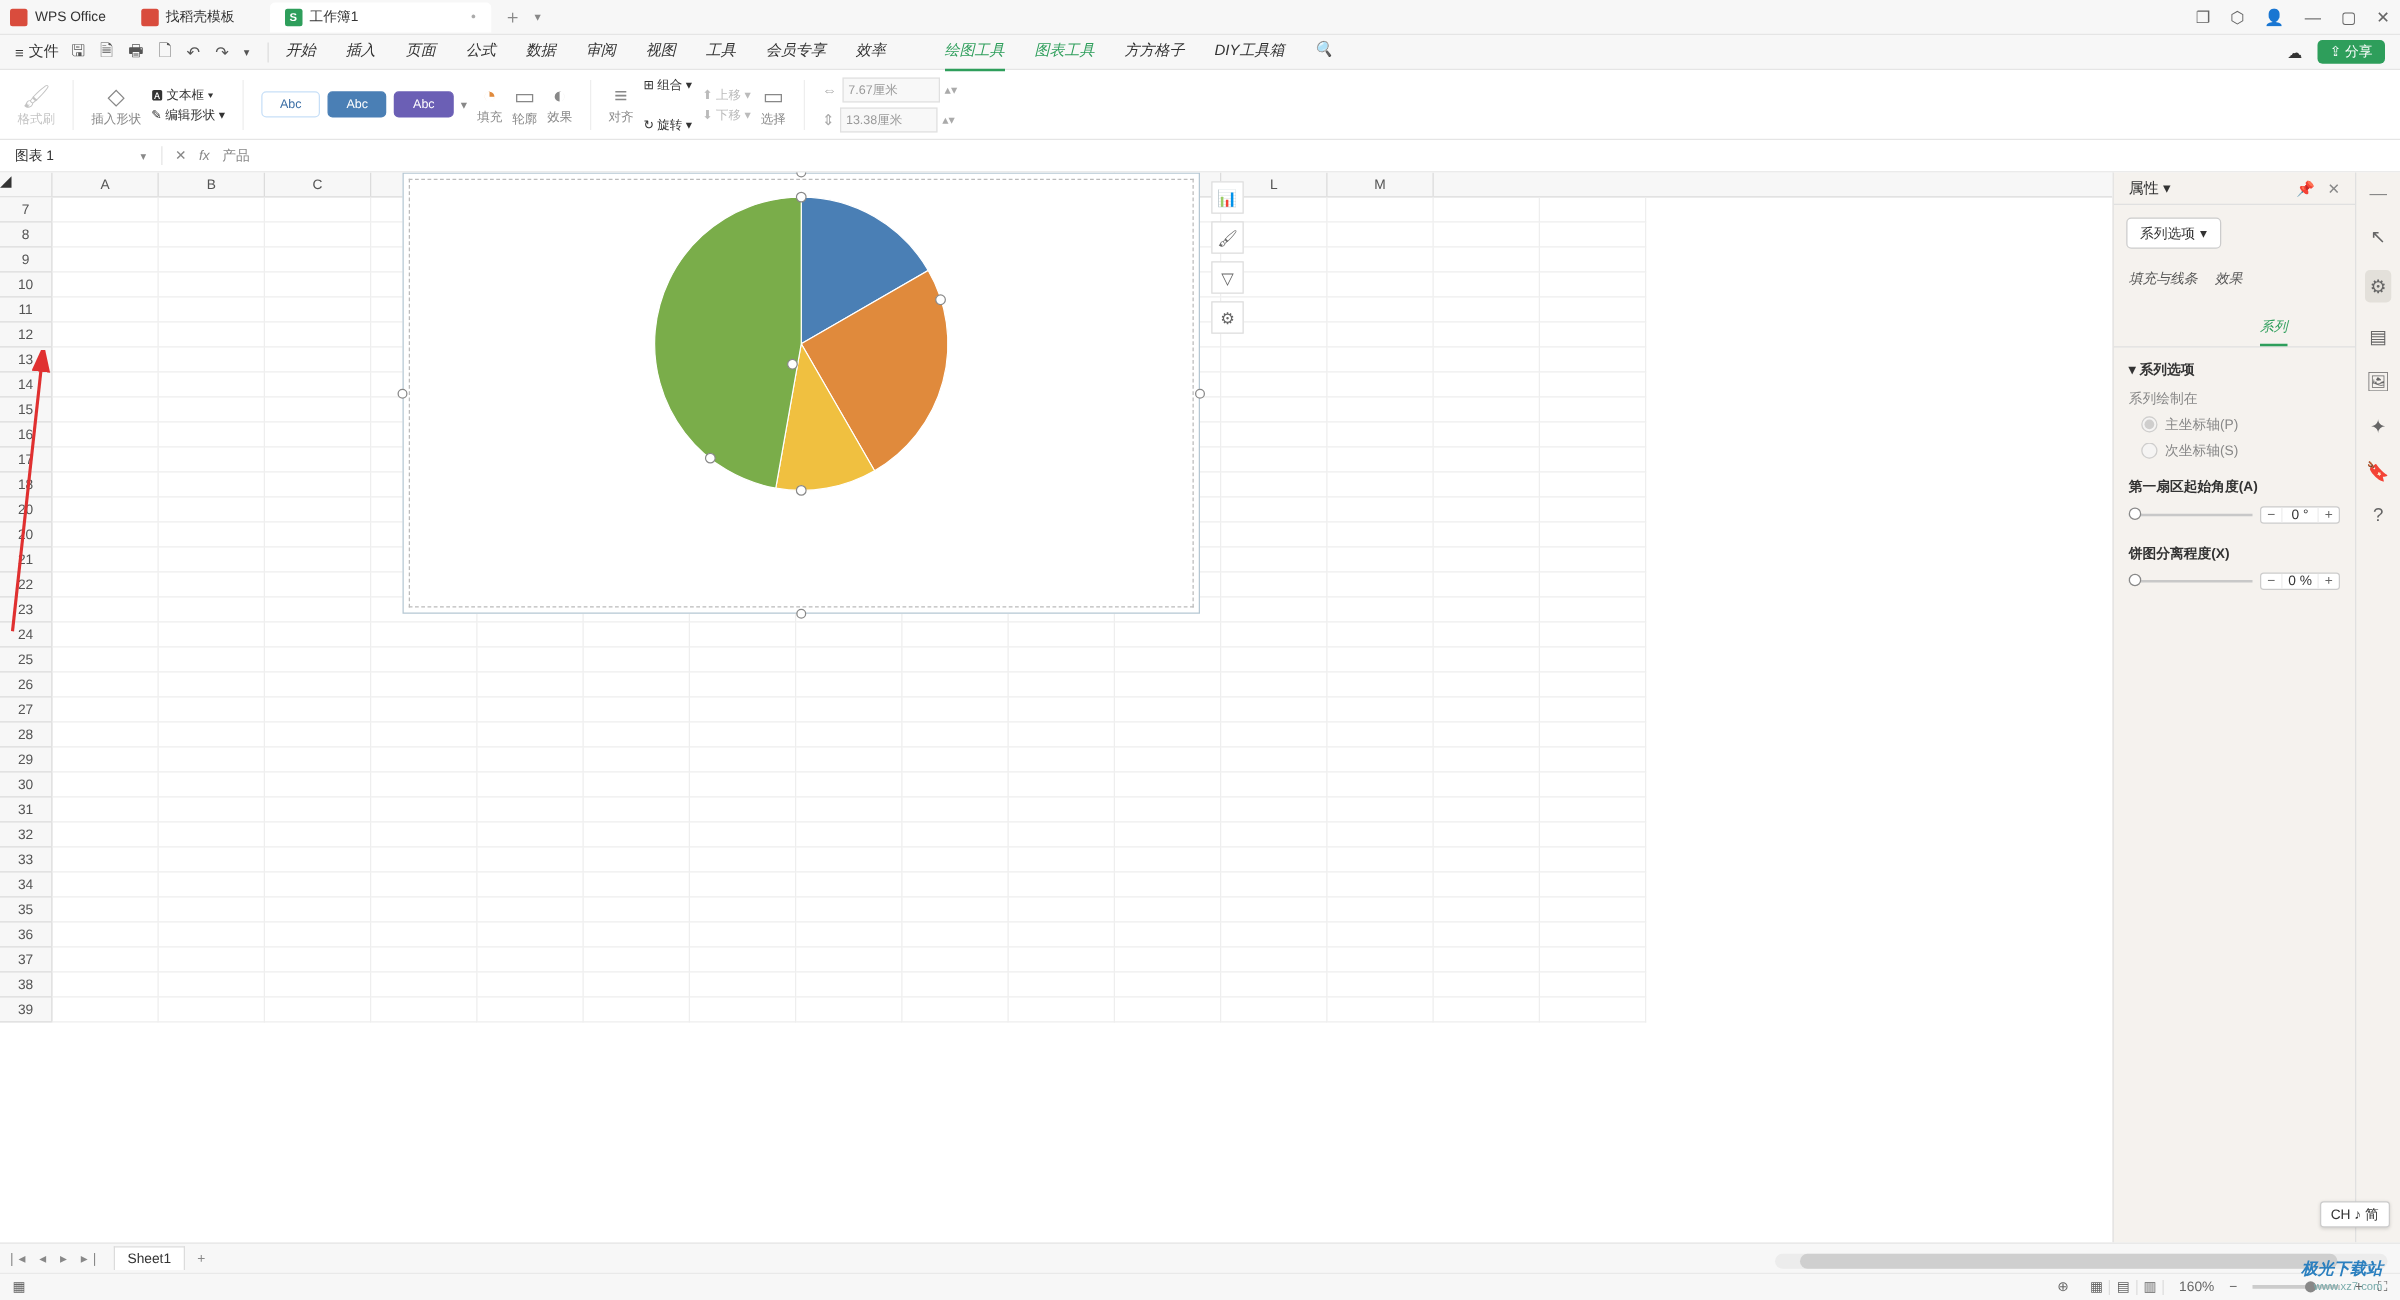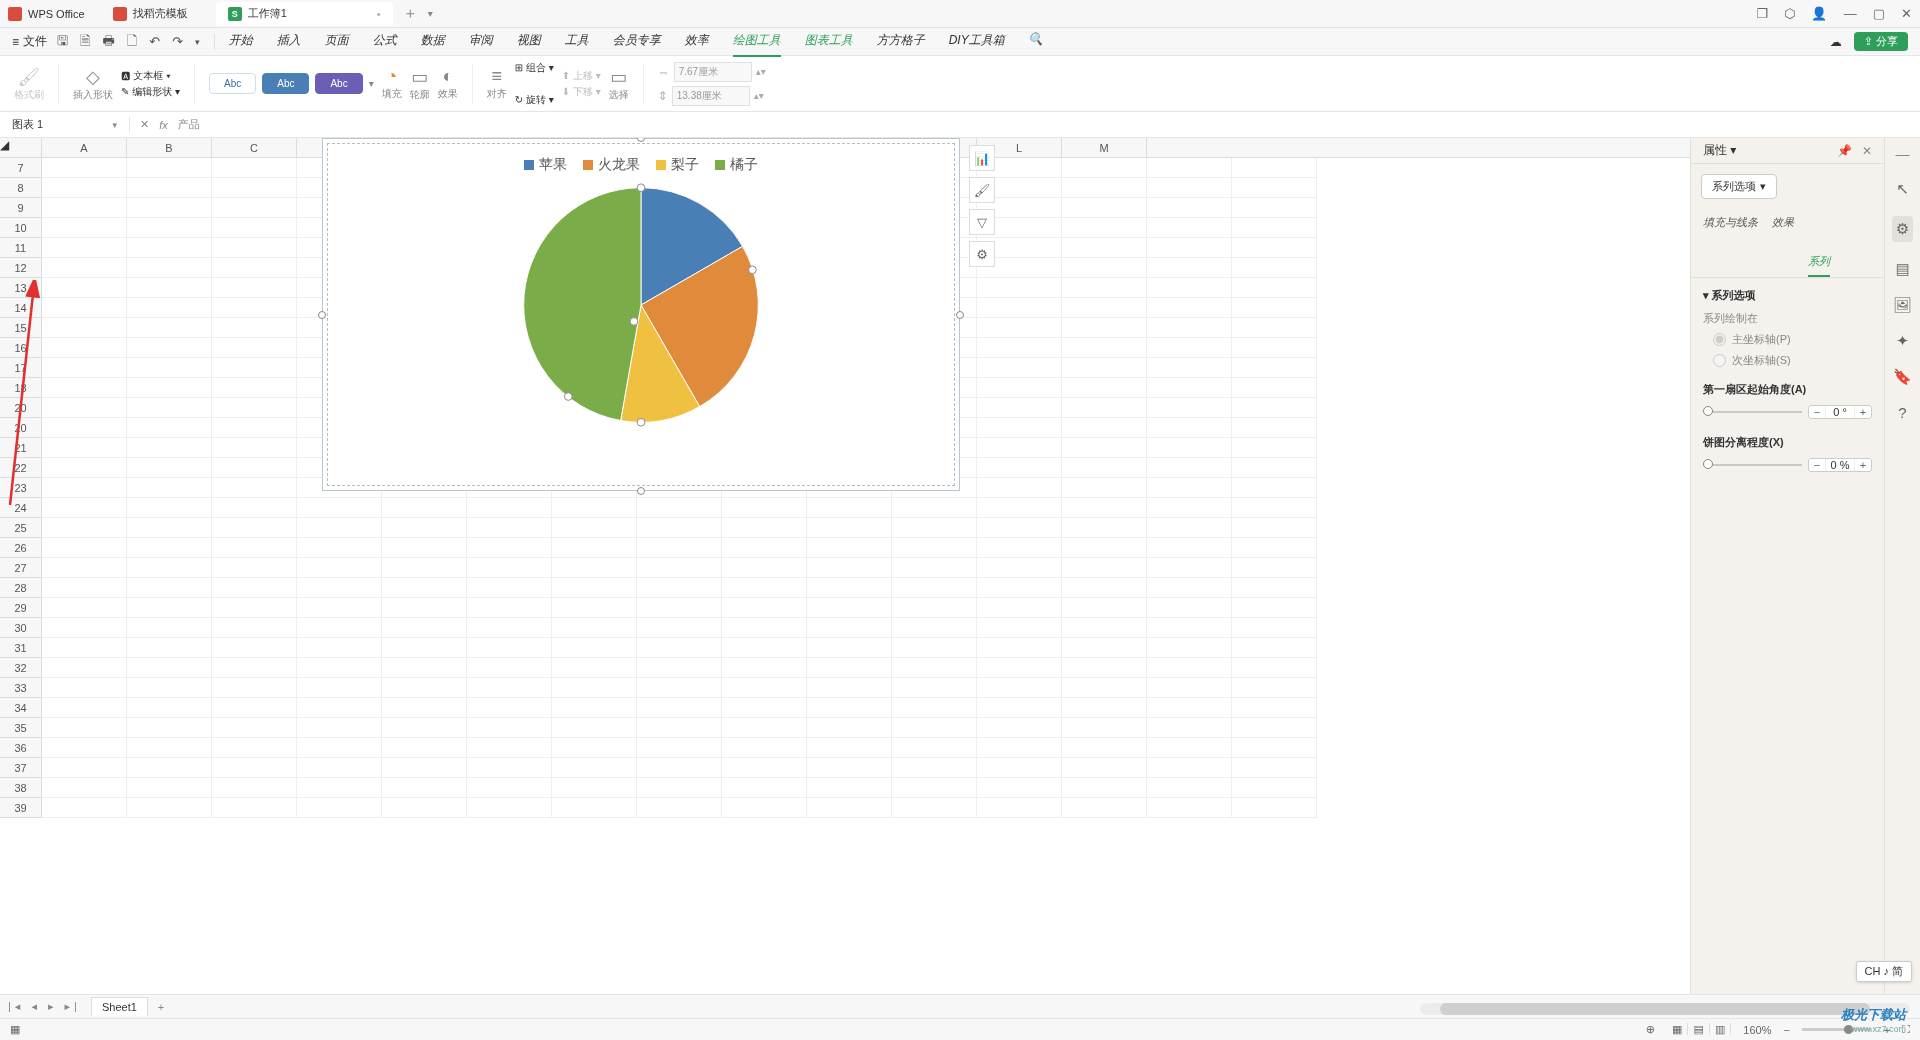--- a/index.html
+++ b/index.html
@@ -19,21 +19,21 @@
 .title-bar .window-ctrls span { font-size: 13px; color: #666; cursor: pointer; }
 
 
 .menu-row { height: 28px; background: #f7f7f7; display: flex; align-items: center; padding: 0 12px; border-bottom: 1px solid #e5e5e5; }
 .menu-row .file-btn { display: flex; align-items: center; font-size: 12px; gap: 4px; margin-right: 10px; }
 .menu-row .quick-icons { display: flex; gap: 12px; align-items: center; }
 .menu-row .quick-icons span { font-size: 13px; color: #555; cursor: pointer; }
 .menu-row .divider { width: 1px; height: 16px; background: #ddd; margin: 0 14px; }
 .menu-row .tabs { display: flex; gap: 24px; font-size: 12px; }
 .menu-row .tabs .mtab { cursor: pointer; color: #333; padding: 6px 0; font-style: italic; }
-.menu-row .tabs .mtab.active { color: #2e9e5b; border-bottom: 2px solid #2e9e5b; }
+.menu-row .tabs .mtab.active { color: #2e9e5b; border-bottom: 2px solid #2e9e5b; margin-left: 23px; }
 .menu-row .right-icons { margin-left: auto; display: flex; gap: 12px; align-items: center; }
 .menu-row .share-btn { background: #2e9e5b; color: #fff; padding: 2px 10px; border-radius: 4px; font-size: 11px; }
 
 
 .ribbon { height: 56px; background: #fff; border-bottom: 1px solid #e5e5e5; display: flex; align-items: center; padding: 0 14px; gap: 8px; }
 .ribbon .group { display: flex; flex-direction: column; align-items: center; justify-content: center; font-size: 10px; color: #888; }
 .ribbon .group.disabled { opacity: 0.5; }
 .ribbon .group .gicon { font-size: 18px; color: #888; }
 .ribbon .sep { width: 1px; height: 40px; background: #eee; margin: 0 6px; }
 .ribbon .shape-btns { display: flex; gap: 6px; }
@@ -889,38 +889,20 @@
           <div class="cell"></div>
         </div>
       </div>
 
     <div class="chart-object">
       <div class="handle h-n"></div>
       <div class="handle h-s"></div>
       <div class="handle h-w"></div>
       <div class="handle h-e"></div>
       <div class="chart-inner">
-        <div class="chart-legend" id="chart-legend">
-            <span class="lg">
-              <span class="sw" style="background:#4a7fb5"></span>
-              <span>苹果</span>
-            </span>
-            <span class="lg">
-              <span class="sw" style="background:#e08a3c"></span>
-              <span>火龙果</span>
-            </span>
-            <span class="lg">
-              <span class="sw" style="background:#f0c040"></span>
-              <span>梨子</span>
-            </span>
-            <span class="lg">
-              <span class="sw" style="background:#7aad4a"></span>
-              <span>橘子</span>
-            </span>
-          </div>
         <div class="pie-container">
             <svg id="pie-svg" width="250" height="250" viewBox="-130 -130 260 260">
               <path d="M0,0 L7.470345474798855e-15,-122 A122,122 0 0 1 105.65509926170152,-60.99999999999999 Z" fill="#4a7fb5" stroke="#fff" stroke-width="1"></path>
               <path d="M0,0 L105.65509926170152,-60.99999999999999 A122,122 0 0 1 61.000000000000014,105.65509926170151 Z" fill="#e08a3c" stroke="#fff" stroke-width="1"></path>
               <path d="M0,0 L61.000000000000014,105.65509926170151 A122,122 0 0 1 -21.1850776753655,120.14654586748938 Z" fill="#f0c040" stroke="#fff" stroke-width="1"></path>
               <path d="M0,0 L-21.1850776753655,120.14654586748938 A122,122 0 0 1 -2.2411036424396564e-14,-122 Z" fill="#7aad4a" stroke="#fff" stroke-width="1"></path>
               <circle cx="0" cy="-122" r="4" fill="#fff" stroke="#888"></circle>
               <circle cx="115.89999999999999" cy="-36.6" r="4" fill="#fff" stroke="#888"></circle>
               <circle cx="0" cy="122" r="4" fill="#fff" stroke="#888"></circle>
               <circle cx="-75.64" cy="95.16" r="4" fill="#fff" stroke="#888"></circle>

